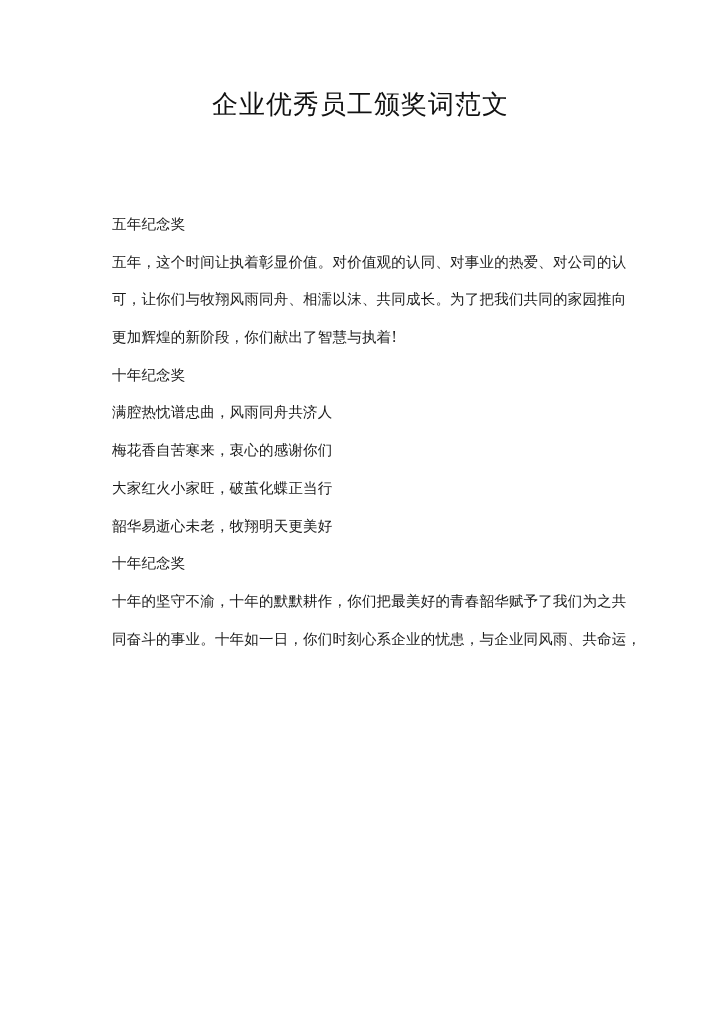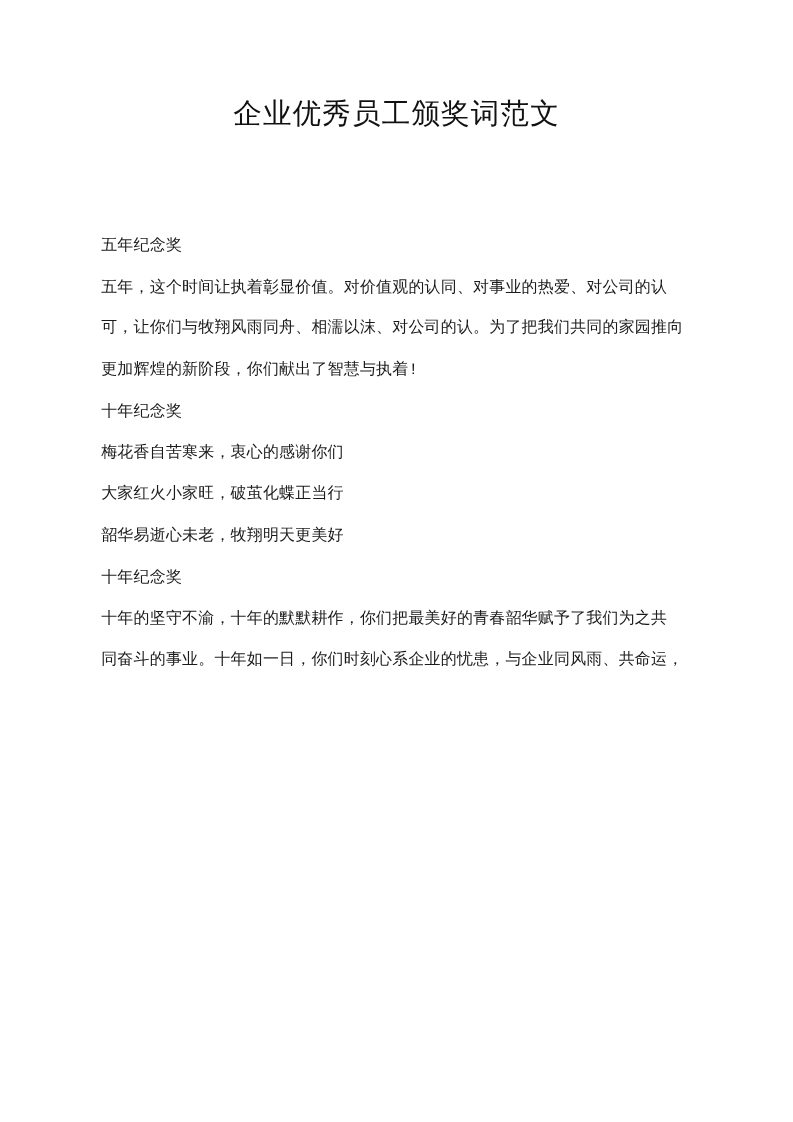--- a/index.html
+++ b/index.html
@@ -30,24 +30,23 @@
       text-align: center;
       font-size: 26px;
       line-height: 36px;
       font-weight: normal;
       letter-spacing: 1px;
       color: #111111;
       margin: 0;
     }
     .body {
       position: absolute;
-      left: 92px;
+      left: 112px;
       top: 206px;
       width: 508px;
-      font-family: Liberation Mono, monospace;
     }
     .line {
       display: block;
       font-size: 14.5px;
       line-height: 37.7px;
       height: 37.7px;
       white-space: nowrap;
       letter-spacing: 0.2px;
       color: #1a1a1a;
       text-align: justify;
@@ -61,26 +60,27 @@
 <body>
 
 <div class="page">
   <h1 class="title">企业优秀员工颁奖词范文</h1>
 
   <div class="body">
 
     <div>
       <span class="line heading">五年纪念奖</span>
       <span class="line">五年，这个时间让执着彰显价值。对价值观的认同、对事业的热爱、对公司的认</span>
-      <span class="line">可，让你们与牧翔风雨同舟、相濡以沫、对公司的认。为了把我们共同的家园推向</span>
+      <span class="line">可，让你们与牧翔风雨同舟、相濡以沫、共同成长。为了把我们共同的家园推向</span>
       <span class="line last">更加辉煌的新阶段，你们献出了智慧与执着!</span>
     </div>
 
     <div>
       <span class="line heading">十年纪念奖</span>
+      <span class="line verse">满腔热忱谱忠曲，风雨同舟共济人</span>
       <span class="line verse">梅花香自苦寒来，衷心的感谢你们</span>
       <span class="line verse">大家红火小家旺，破茧化蝶正当行</span>
       <span class="line verse">韶华易逝心未老，牧翔明天更美好</span>
     </div>
 
     <div>
       <span class="line heading">十年纪念奖</span>
       <span class="line">十年的坚守不渝，十年的默默耕作，你们把最美好的青春韶华赋予了我们为之共</span>
       <span class="line">同奋斗的事业。十年如一日，你们时刻心系企业的忧患，与企业同风雨、共命运，</span>
     </div>

